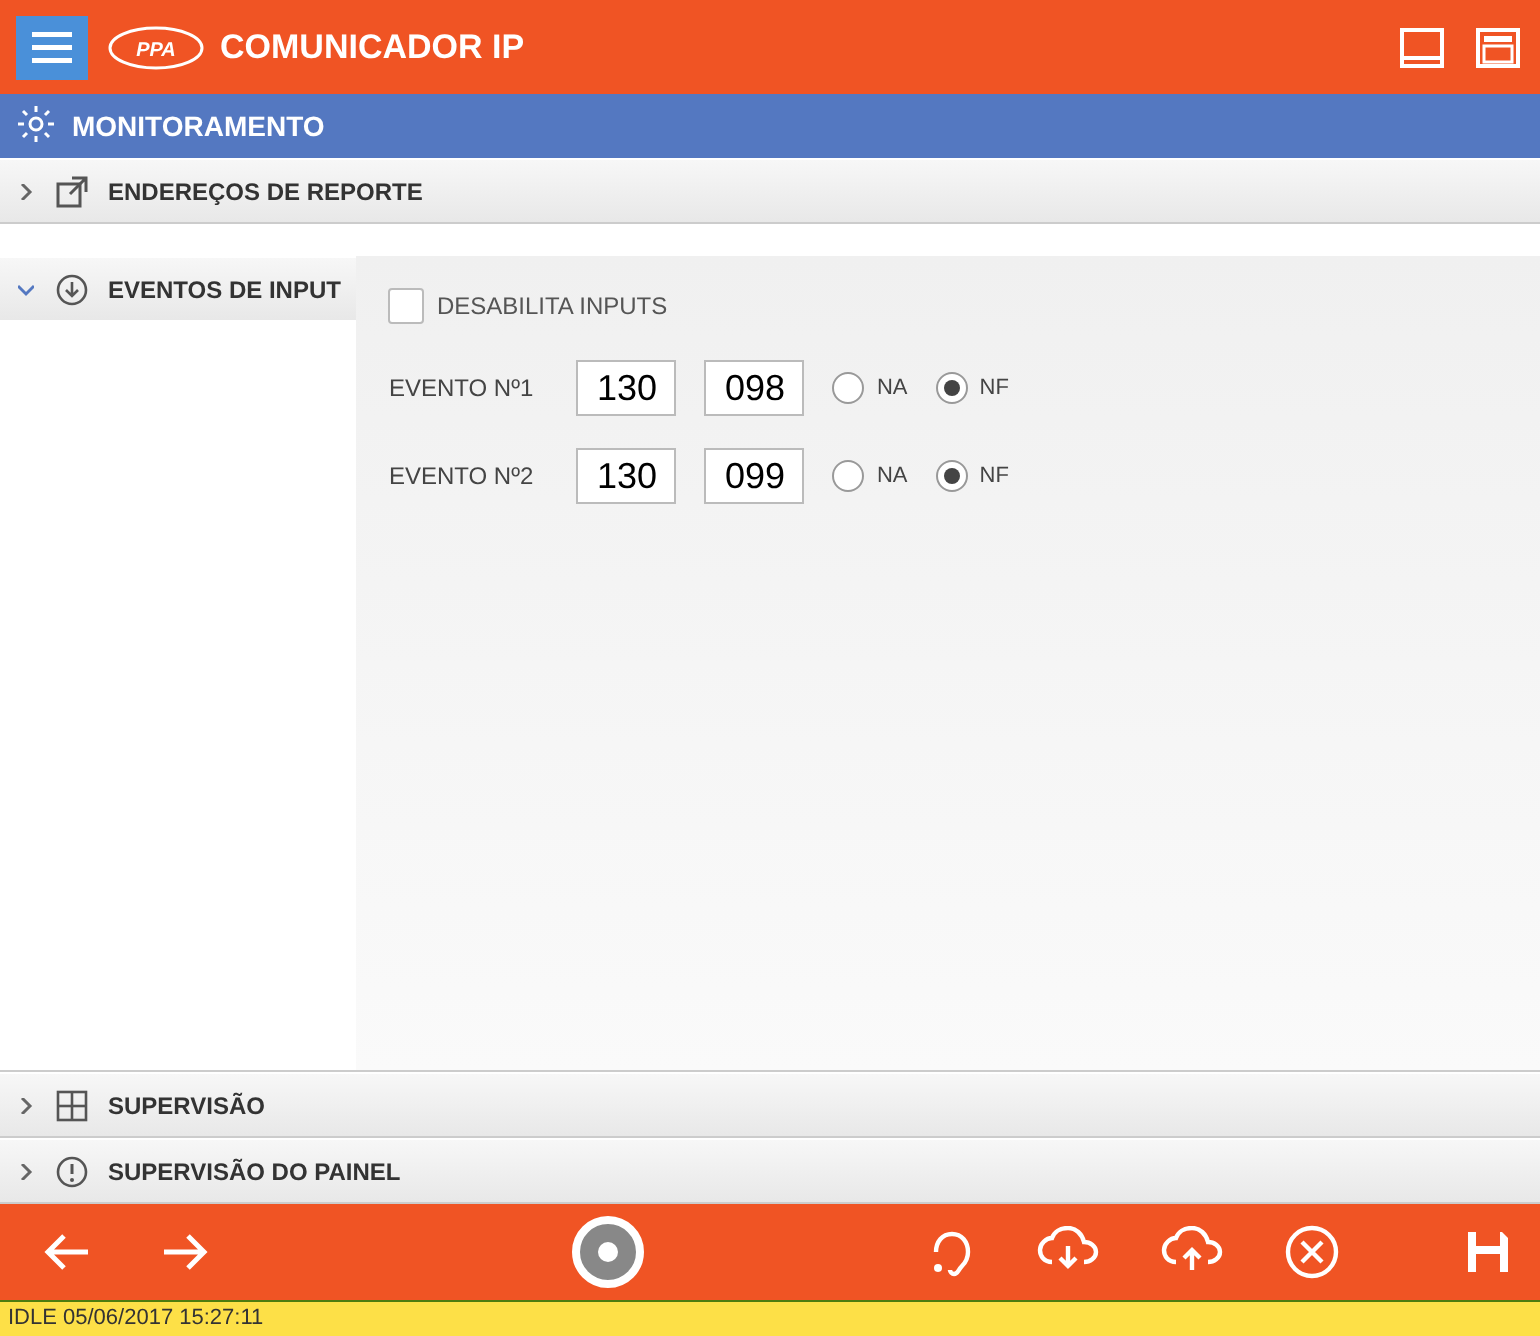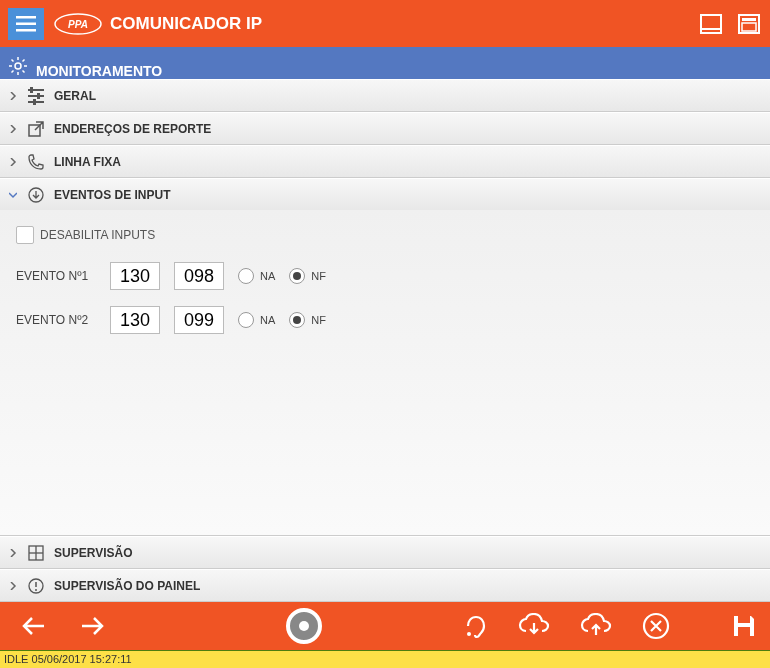--- a/index.html
+++ b/index.html
@@ -7,21 +7,21 @@
     
     .top-bar { background: #f05424; height: 47px; display: flex; align-items: center; padding: 0 8px; }
     .hamburger-btn { width: 36px; height: 32px; background: #4a90d9; display: flex; align-items: center; justify-content: center; margin-right: 10px; cursor: pointer; }
     .hamburger-btn svg { width: 20px; height: 16px; }
     .logo-area { display: flex; align-items: center; gap: 8px; flex: 1; }
     .logo-ppa { width: 48px; height: 22px; display: flex; align-items: center; justify-content: center; }
     .app-title { color: #fff; font-weight: bold; font-size: 17px; }
     .top-right-icons { display: flex; gap: 12px; }
     .top-icon-btn { width: 26px; height: 26px; cursor: pointer; display: flex; align-items: center; justify-content: center; }
     
-    .section-header { background: #5478c1; color: #fff; height: 32px; display: flex; align-items: flex-end; padding: 0 8px; gap: 8px; }
+    .section-header { background: #5478c1; color: #fff; height: 32px; display: flex; align-items: center; padding: 0 8px; gap: 8px; }
     .section-header .title { font-weight: bold; font-size: 14px; }
     
     .accordion-panel { border-bottom: 1px solid #ccc; }
     .accordion-header { background: linear-gradient(#f7f7f7, #e8e8e8); height: 32px; display: flex; align-items: center; padding: 0 8px; gap: 8px; cursor: pointer; border-top: 1px solid #fff; }
     .accordion-header .arrow { width: 10px; height: 10px; display: flex; align-items: center; justify-content: center; }
     .accordion-header .panel-icon { width: 20px; height: 20px; display: flex; align-items: center; justify-content: center; }
     .accordion-header .panel-title { font-weight: bold; font-size: 12px; color: #333; }
     
     .accordion-content { background: linear-gradient(#f0f0f0, #fafafa); padding: 16px 4px 8px 16px; flex: 1; overflow: auto; }
     
@@ -90,75 +90,40 @@
     <svg width="20" height="20" viewBox="0 0 20 20">
         <circle cx="10" cy="10" r="3" fill="none" stroke="#fff" stroke-width="1.5"></circle>
         <path d="M10 1v3M10 16v3M1 10h3M16 10h3M3.5 3.5l2 2M14.5 14.5l2 2M16.5 3.5l-2 2M5.5 14.5l-2 2" stroke="#fff" stroke-width="1.5"></path>
       </svg>
   </span>
   <span class="title">MONITORAMENTO</span>
 </div>
 
 <div class="content-area">
 
-<div class="accordion-panel">
-  <div class="accordion-header">
-    <span class="arrow">
-          <svg width="8" height="8" viewBox="0 0 8 8">
-            <path d="M2 0 L6 4 L2 8" fill="none" stroke="#666" stroke-width="1.5"></path>
-          </svg>
-        </span>
-    <span class="panel-icon">
-          <svg width="18" height="18" viewBox="0 0 18 18">
-            <rect x="1" y="2" width="16" height="2" fill="#555"></rect>
-            <rect x="1" y="8" width="16" height="2" fill="#555"></rect>
-            <rect x="1" y="14" width="16" height="2" fill="#555"></rect>
-            <rect x="3" y="0" width="3" height="6" fill="#555"></rect>
-            <rect x="10" y="6" width="3" height="6" fill="#555"></rect>
-            <rect x="6" y="12" width="3" height="6" fill="#555"></rect>
-          </svg>
-        </span>
-    <span class="panel-title">GERAL</span>
-  </div>
-</div>
 
 <div class="accordion-panel">
   <div class="accordion-header">
     <span class="arrow">
           <svg width="8" height="8" viewBox="0 0 8 8">
             <path d="M2 0 L6 4 L2 8" fill="none" stroke="#666" stroke-width="1.5"></path>
           </svg>
         </span>
     <span class="panel-icon">
           <svg width="16" height="16" viewBox="0 0 16 16">
             <rect x="1" y="4" width="11" height="11" fill="none" stroke="#555" stroke-width="1.5"></rect>
             <path d="M8 1h7v7M15 1L7 9" fill="none" stroke="#555" stroke-width="1.5"></path>
           </svg>
         </span>
     <span class="panel-title">ENDEREÇOS DE REPORTE</span>
   </div>
 </div>
 
-<div class="accordion-panel">
-  <div class="accordion-header">
-    <span class="arrow">
-          <svg width="8" height="8" viewBox="0 0 8 8">
-            <path d="M2 0 L6 4 L2 8" fill="none" stroke="#666" stroke-width="1.5"></path>
-          </svg>
-        </span>
-    <span class="panel-icon">
-          <svg width="16" height="16" viewBox="0 0 16 16">
-            <path d="M3 1c-1 0-2 1-2 2 0 7 5 12 12 12 1 0 2-1 2-2v-2l-4-1-1 2c-3-1-5-3-6-6l2-1-1-4H3z" fill="none" stroke="#555" stroke-width="1.3"></path>
-          </svg>
-        </span>
-    <span class="panel-title">LINHA FIXA</span>
-  </div>
-</div>
-
-<div class="accordion-panel" style="flex:1; display:flex; flex-direction:column;">
+
+<div class="accordion-panel" style="flex:1; display:flex; flex-direction:row;margin-top:16px;">
   <div class="accordion-header">
     <span class="arrow">
           <svg width="8" height="8" viewBox="0 0 8 8">
             <path d="M0 2 L4 6 L8 2" fill="none" stroke="#5478c1" stroke-width="1.5"></path>
           </svg>
         </span>
     <span class="panel-icon">
           <svg width="16" height="16" viewBox="0 0 16 16">
             <circle cx="8" cy="8" r="7" fill="none" stroke="#555" stroke-width="1.3"></circle>
             <path d="M8 4v6M5 8l3 3 3-3" fill="none" stroke="#555" stroke-width="1.3"></path>

